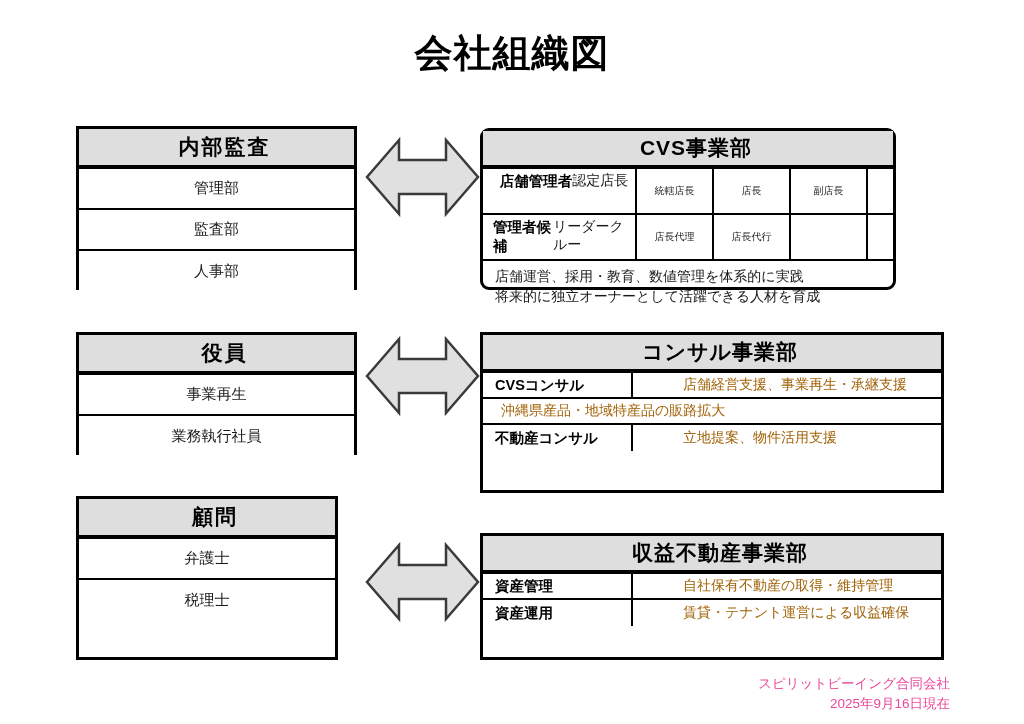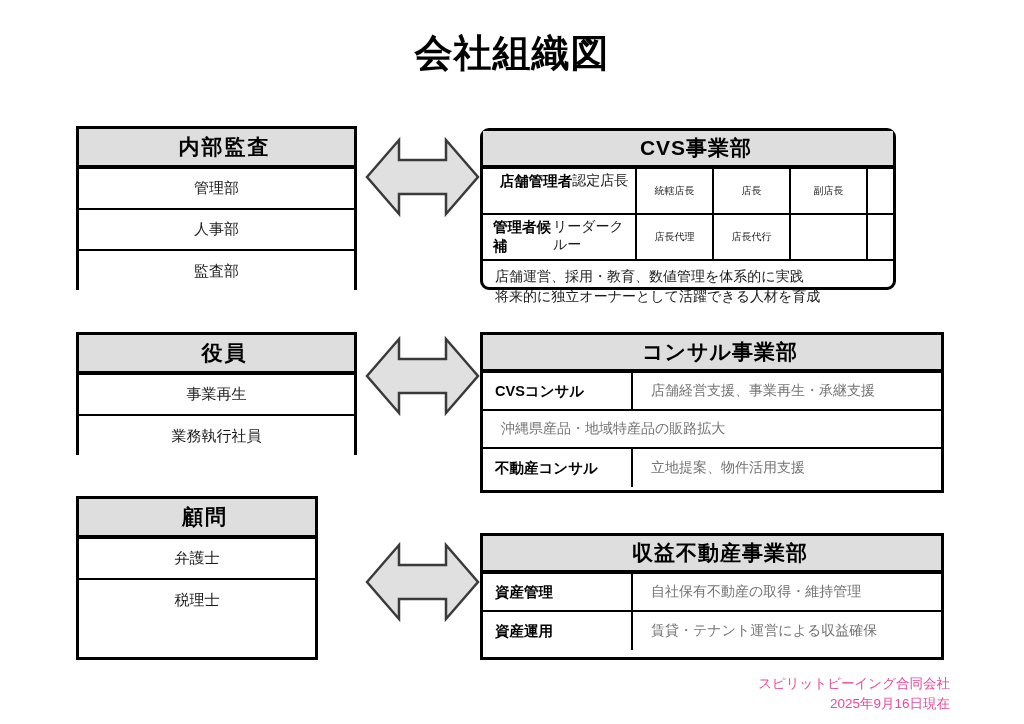--- a/index.html
+++ b/index.html
@@ -136,35 +136,36 @@
   .cvs-note {
     box-sizing: border-box;
     padding: 5px 0 4px 12px;
     font-size: 14px;
     line-height: 1.45;
     color: #1a1a1a;
   }
 
   
   .kv-row {
-    height: 38px;
+    height: 26px;
+    gap: 32px;
   }
   .kv-key {
     width: 150px;
     flex: none;
     font-weight: bold;
     font-size: 14.5px;
     padding-left: 12px;
     color: #000000;
   }
   .kv-val {
     flex: 1 1 auto;
     padding-left: 18px;
     font-size: 14px;
-    color: #737373;
+    color: #a16207;
   }
 
   
   .arrow {
     position: absolute;
   }
 
   
   .footer {
     position: absolute;
@@ -179,31 +180,31 @@
 </head>
 <body>
 
 <div id="page">
 
   <div class="page-title">会社組織図</div>
 
   <div class="panel left-box" style="left:76px; top:126px; width:281px; height:164px;">
     <div class="panel-header">内部監査</div>
     <div class="left-row">管理部</div>
+    <div class="left-row">監査部</div>
     <div class="left-row">人事部</div>
-    <div class="left-row">監査部</div>
   </div>
 
   <div class="panel left-box" style="left:76px; top:332px; width:281px; height:123px;">
     <div class="panel-header">役員</div>
     <div class="left-row">事業再生</div>
     <div class="left-row">業務執行社員</div>
   </div>
 
-  <div class="panel left-box" style="left:76px; top:496px; width:242px; height:164px;">
+  <div class="panel left-box" style="left:76px; top:496px; width:262px; height:164px;">
     <div class="panel-header">顧問</div>
     <div class="left-row">弁護士</div>
     <div class="left-row">税理士</div>
   </div>
 
   <div class="arrow" style="left:365px; top:127px; width:115px; height:100px;">
     <svg width="115" height="100" viewBox="0 0 115 100">
       <polygon points="2,50 34,13 34,33 81,33 81,13 113,50 81,87 81,67 34,67 34,87" fill="#e0e0e0" stroke="#3a3a3a" stroke-width="2.5" stroke-linejoin="miter"></polygon>
     </svg>
   </div>

